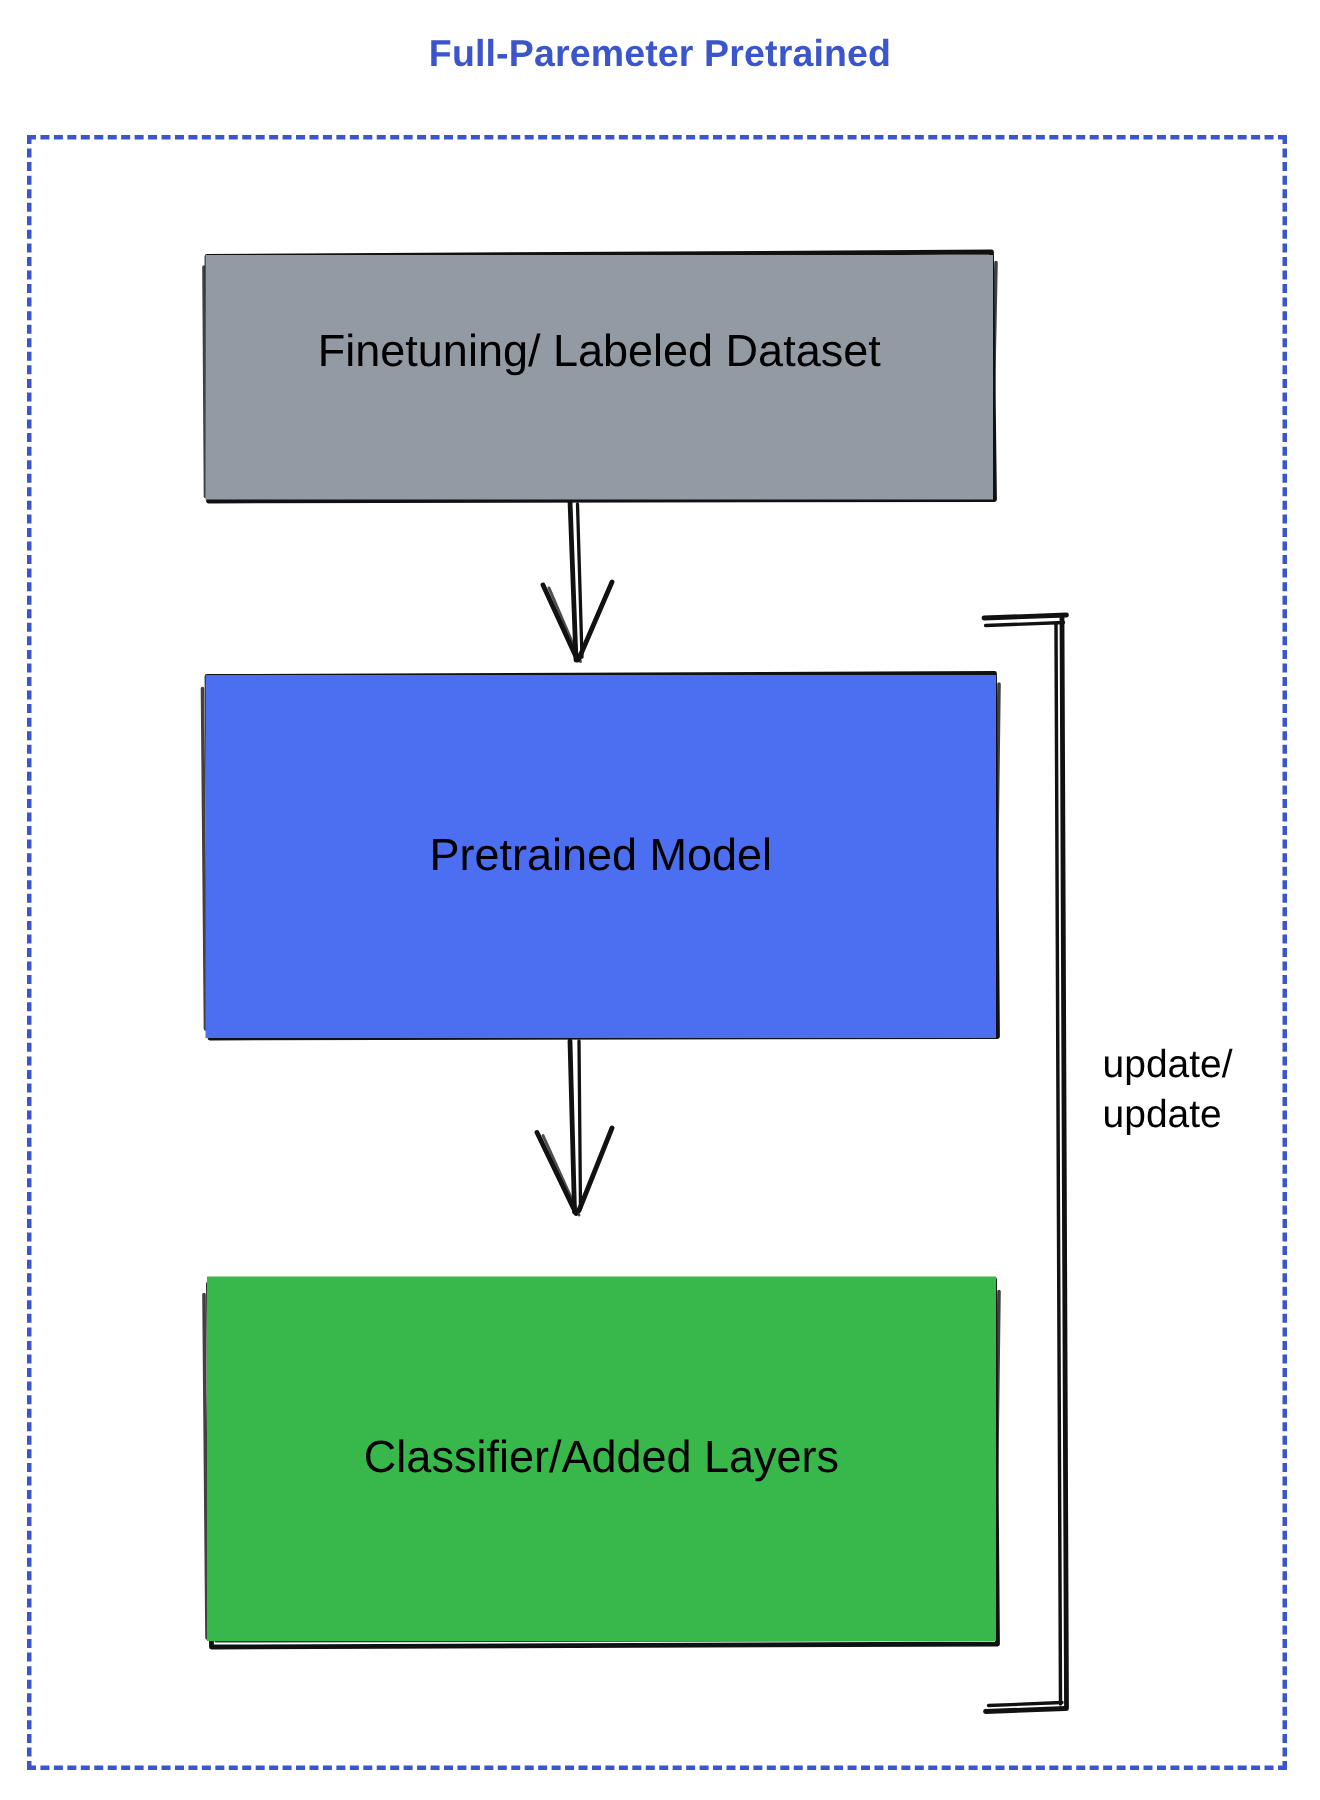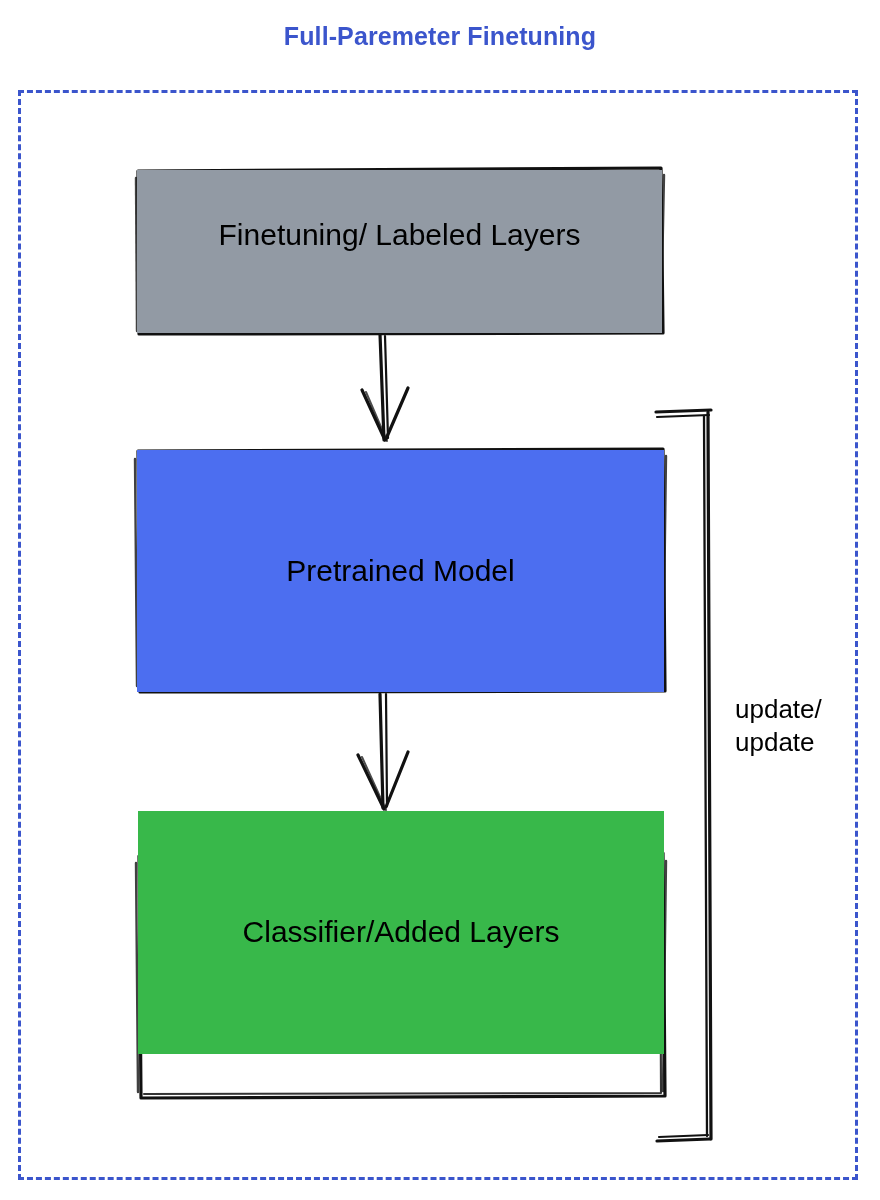--- a/index.html
+++ b/index.html
@@ -67,21 +67,21 @@
   }
   .node-pretrained {
     left: 137px;
     top: 450px;
     width: 527px;
     height: 242px;
     background: #4c6ef0;
   }
   .node-classifier {
     left: 138px;
-    top: 811px;
+    top: 851px;
     width: 526px;
     height: 243px;
     background: #38b84a;
     text-align: right;
   }
   .edge-label {
     position: absolute;
     left: 735px;
     top: 693px;
     font-size: 26px;
@@ -98,21 +98,21 @@
     height: 1200px;
     pointer-events: none;
     overflow: visible;
   }
 </style>
 </head>
 <body>
 
 <div id="canvas">
 
-  <div class="diagram-title">Full-Paremeter Finetuning</div>
+  <div class="diagram-title">Full-Paremeter Pretrained</div>
 
   <div class="dashed-frame"></div>
 
   <svg class="sketch" viewBox="0 0 880 1200">
     <g fill="none" stroke="#111111" stroke-width="3.2" stroke-linecap="round" stroke-linejoin="round">
 
       <path d="M138,171 L661,168 L663,333 L139,334 Z"></path>
       <path d="M141,175 L659,172 L660,330 L142,330" stroke-width="2.1" opacity="0.85"></path>
       <path d="M136,178 L137,331" stroke-width="2.4" opacity="0.8"></path>
       <path d="M664,175 L661,327" stroke-width="2.4" opacity="0.8"></path>
@@ -148,21 +148,21 @@
         <path d="M657,417 L709,415" stroke-width="2.2"></path>
         <path d="M708,412 L711,1139"></path>
         <path d="M704,416 L707,1136" stroke-width="2.3"></path>
         <path d="M710,1139 L657,1141"></path>
         <path d="M708,1135 L659,1137" stroke-width="2.2"></path>
       </g>
     </g>
   </svg>
 
   <div class="node node-dataset">
-    <span class="node-label">Finetuning/ Labeled Layers</span>
+    <span class="node-label">Finetuning/ Labeled Dataset</span>
   </div>
 
   <div class="node node-pretrained">
     <span class="node-label">Pretrained Model</span>
   </div>
 
   <div class="node node-classifier">
     <span class="node-label">Classifier/Added Layers</span>
   </div>
 

